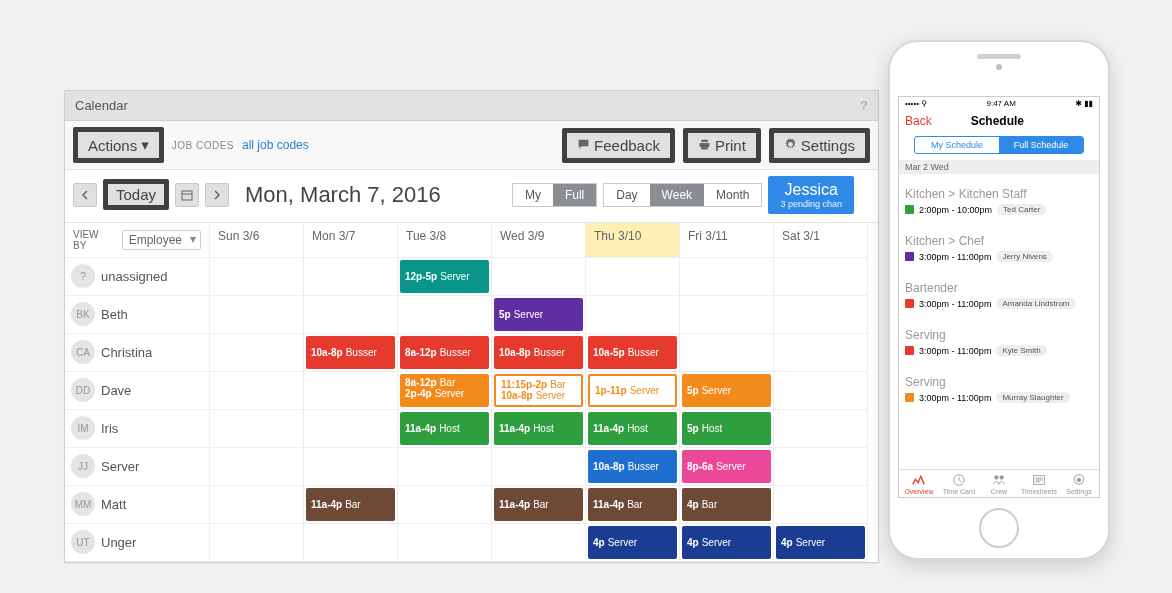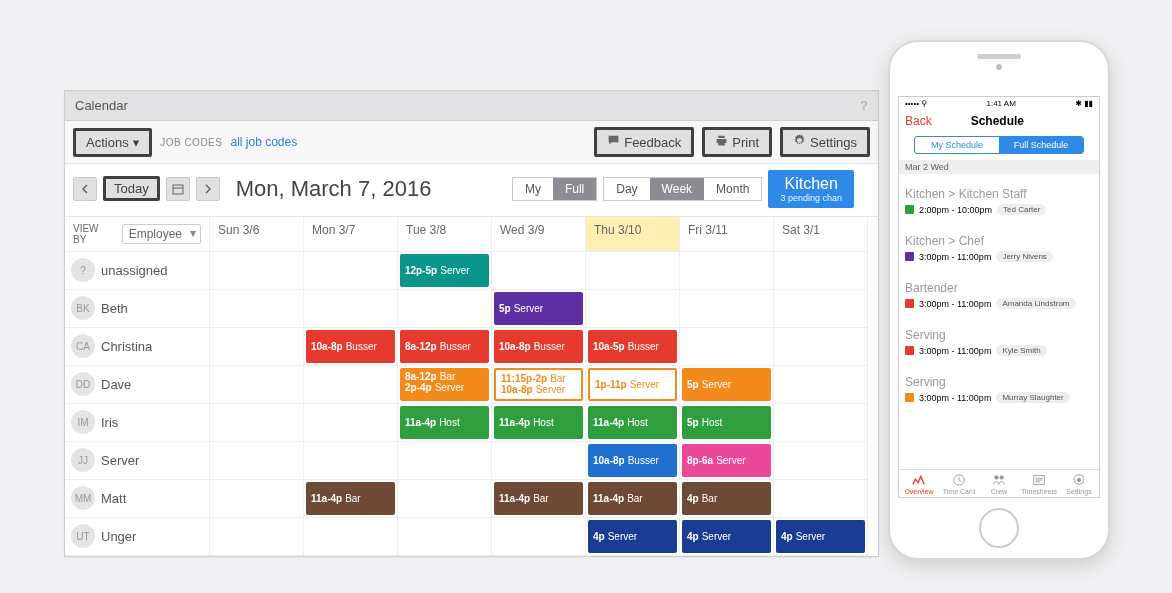--- a/index.html
+++ b/index.html
@@ -17,21 +17,21 @@
     display: flex; justify-content: space-between; align-items: center;
     border-bottom: 1px solid #cfcfcf;
   }
   .panel-help { color: #b4b4b4; font-weight: bold; }
 
   .toolbar1 {
     display: flex; align-items: center; gap: 8px;
     padding: 6px 8px; border-bottom: 1px solid #e4e4e4;
     font-size: 12px; background: #f8f8f8;
   }
-  .btn { background: #e0e0e0; border: 3px solid #404040; border-radius: 2px; padding: 4px 10px; cursor: pointer; color: #444; font-size: 13px; display: inline-flex; align-items: center; gap: 4px; }
+  .btn { background: #e0e0e0; border: 5px solid #404040; border-radius: 2px; padding: 4px 10px; cursor: pointer; color: #444; font-size: 15px; display: inline-flex; align-items: center; gap: 4px; }
   .btn-small { padding: 2px 8px; }
   .label { color: #888; text-transform: uppercase; font-size: 10px; letter-spacing: .5px; }
   .link { color: #2a7fd5; }
   .spacer { flex: 1; }
   .btn svg, .icon svg { width: 13px; height: 13px; fill: #666; }
 
   .toolbar2 {
     display: flex; align-items: center; gap: 6px;
     padding: 6px 24px 8px 8px; border-bottom: 1px solid #e4e4e4;
   }
@@ -148,21 +148,21 @@
     <div class="seg">
       <div>My</div>
       <div class="active">Full</div>
     </div>
     <div class="seg">
       <div>Day</div>
       <div class="active">Week</div>
       <div>Month</div>
     </div>
     <div class="publish">
-      <span>Kitchen</span>
+      <span>Jessica</span>
       <span class="sub">3 pending chan</span>
     </div>
   </div>
 
   <div class="grid" id="grid">
     <div class="head viewby">
       <span>VIEW BY</span>
       <span class="select">Employee</span>
     </div>
 
@@ -358,21 +358,21 @@
     </div>
 </div>
 
 <div class="phone">
   <div class="speaker"></div>
   <div class="cam"></div>
 
   <div class="screen">
     <div class="statusbar">
       <span>•••••  ⚲</span>
-      <span>1:41 AM</span>
+      <span>9:47 AM</span>
       <span>✱ ▮▮</span>
     </div>
     <div class="navbar">
       <span class="back">Back</span>
       <span class="title">Schedule</span>
     </div>
     <div class="pseg">
       <div>My Schedule</div>
       <div class="active">Full Schedule</div>
     </div>

